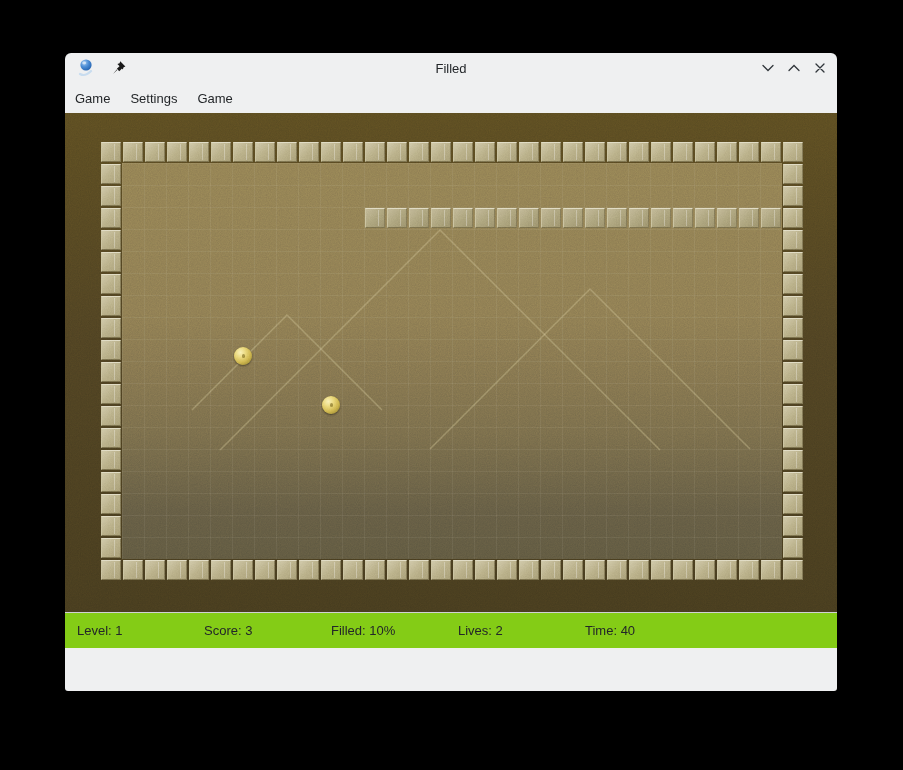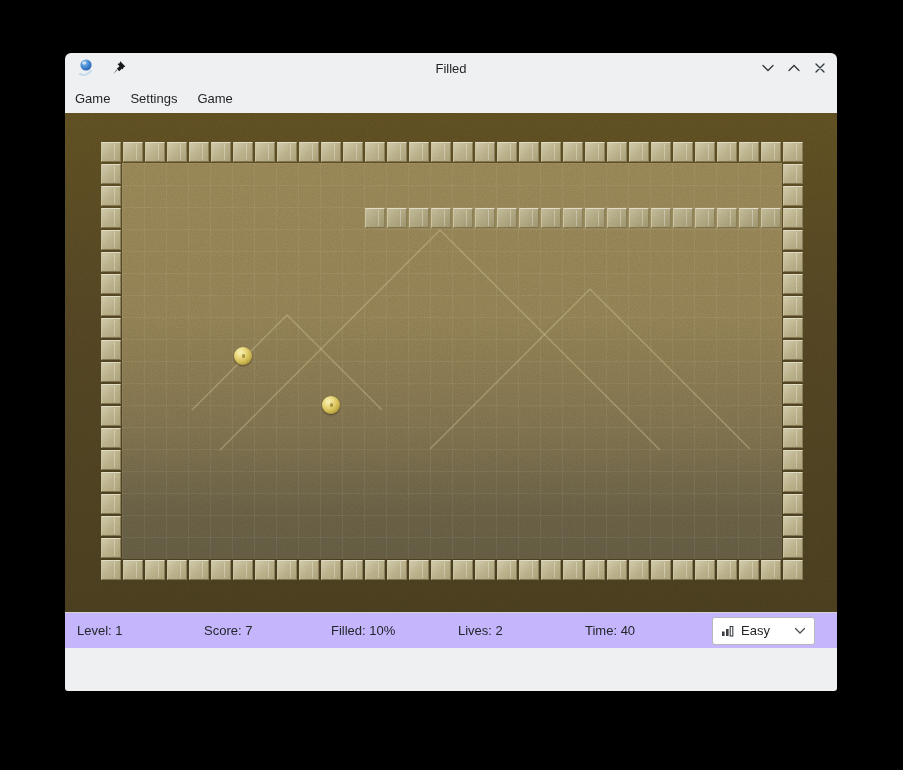--- a/index.html
+++ b/index.html
@@ -46,21 +46,21 @@
   .tile::after{content:'';position:absolute;left:64%;top:1px;bottom:1px;width:1px;background:rgba(255,255,255,0.30);}
   .tile.filled{background:linear-gradient(135deg,#bdb494 0%,#a8a07b 50%,#968d6b 100%);}
   .ball{
     position:absolute;width:18px;height:18px;border-radius:50%;
     background:radial-gradient(circle at 35% 30%, #f9f0b4 0%, #e9d678 30%, #cdb44e 58%, #97842f 85%, #6d6023 100%);
     box-shadow:0 1px 2px rgba(0,0,0,0.45);
   }
   .ball::after{content:'';position:absolute;left:8px;top:7px;width:3px;height:4px;border-radius:2px;background:rgba(92,76,18,0.55);}
   .noise-overlay{position:absolute;inset:0;mix-blend-mode:overlay;opacity:.5;pointer-events:none;}
   
-  .statusbar{height:36px;display:flex;align-items:center;padding-left:12px;border-top:1px solid #d1d2d3;background:#c4b5fd;box-sizing:border-box;}
+  .statusbar{height:36px;display:flex;align-items:center;padding-left:12px;border-top:1px solid #d1d2d3;background:#84cc16;box-sizing:border-box;}
   .status-cell{width:127px;flex:none;color:#232629;}
   .status-spacer{flex:1;}
   .difficulty{
     width:104px;height:28px;box-sizing:border-box;background:#ffffff;
     border:1px solid #b6b8ba;border-radius:3px;display:flex;align-items:center;
     gap:6px;padding:0 8px;margin-right:22px;
   }
   .difficulty .chev{margin-left:auto;}
   svg{display:block;}
 </style>
@@ -251,31 +251,20 @@
       <filter id="nz">
         <feTurbulence type="fractalNoise" baseFrequency="0.9" numOctaves="2" stitchTiles="stitch"></feTurbulence>
         <feColorMatrix type="matrix" values="0 0 0 0 0.55  0 0 0 0 0.5  0 0 0 0 0.38  0 0 0 0.7 0"></feColorMatrix>
       </filter>
       <rect width="772" height="499" filter="url(#nz)"></rect>
     </svg>
   </div>
 
   <div class="statusbar">
     <div class="status-cell">Level: 1</div>
-    <div class="status-cell">Score: 7</div>
+    <div class="status-cell">Score: 3</div>
     <div class="status-cell">Filled: 10%</div>
     <div class="status-cell">Lives: 2</div>
     <div class="status-cell">Time: 40</div>
     <div class="status-spacer"></div>
-    <div class="difficulty">
-      <svg width="14" height="14" viewBox="0 0 14 14">
-        <rect x="1" y="7.5" width="2.6" height="4.5" fill="#3a3e42"></rect>
-        <rect x="5" y="5" width="2.6" height="7" fill="#3a3e42"></rect>
-        <rect x="9.2" y="2.5" width="2.6" height="9.5" fill="none" stroke="#3a3e42" stroke-width="1.1"></rect>
-      </svg>
-      <span>Easy</span>
-      <svg class="chev" width="12" height="8" viewBox="0 0 12 8">
-        <polyline points="1.5,1.5 6,6 10.5,1.5" fill="none" stroke="#4d5156" stroke-width="1.3" stroke-linecap="round"></polyline>
-      </svg>
-    </div>
   </div>
 
 </div>
 
 </body></html>

